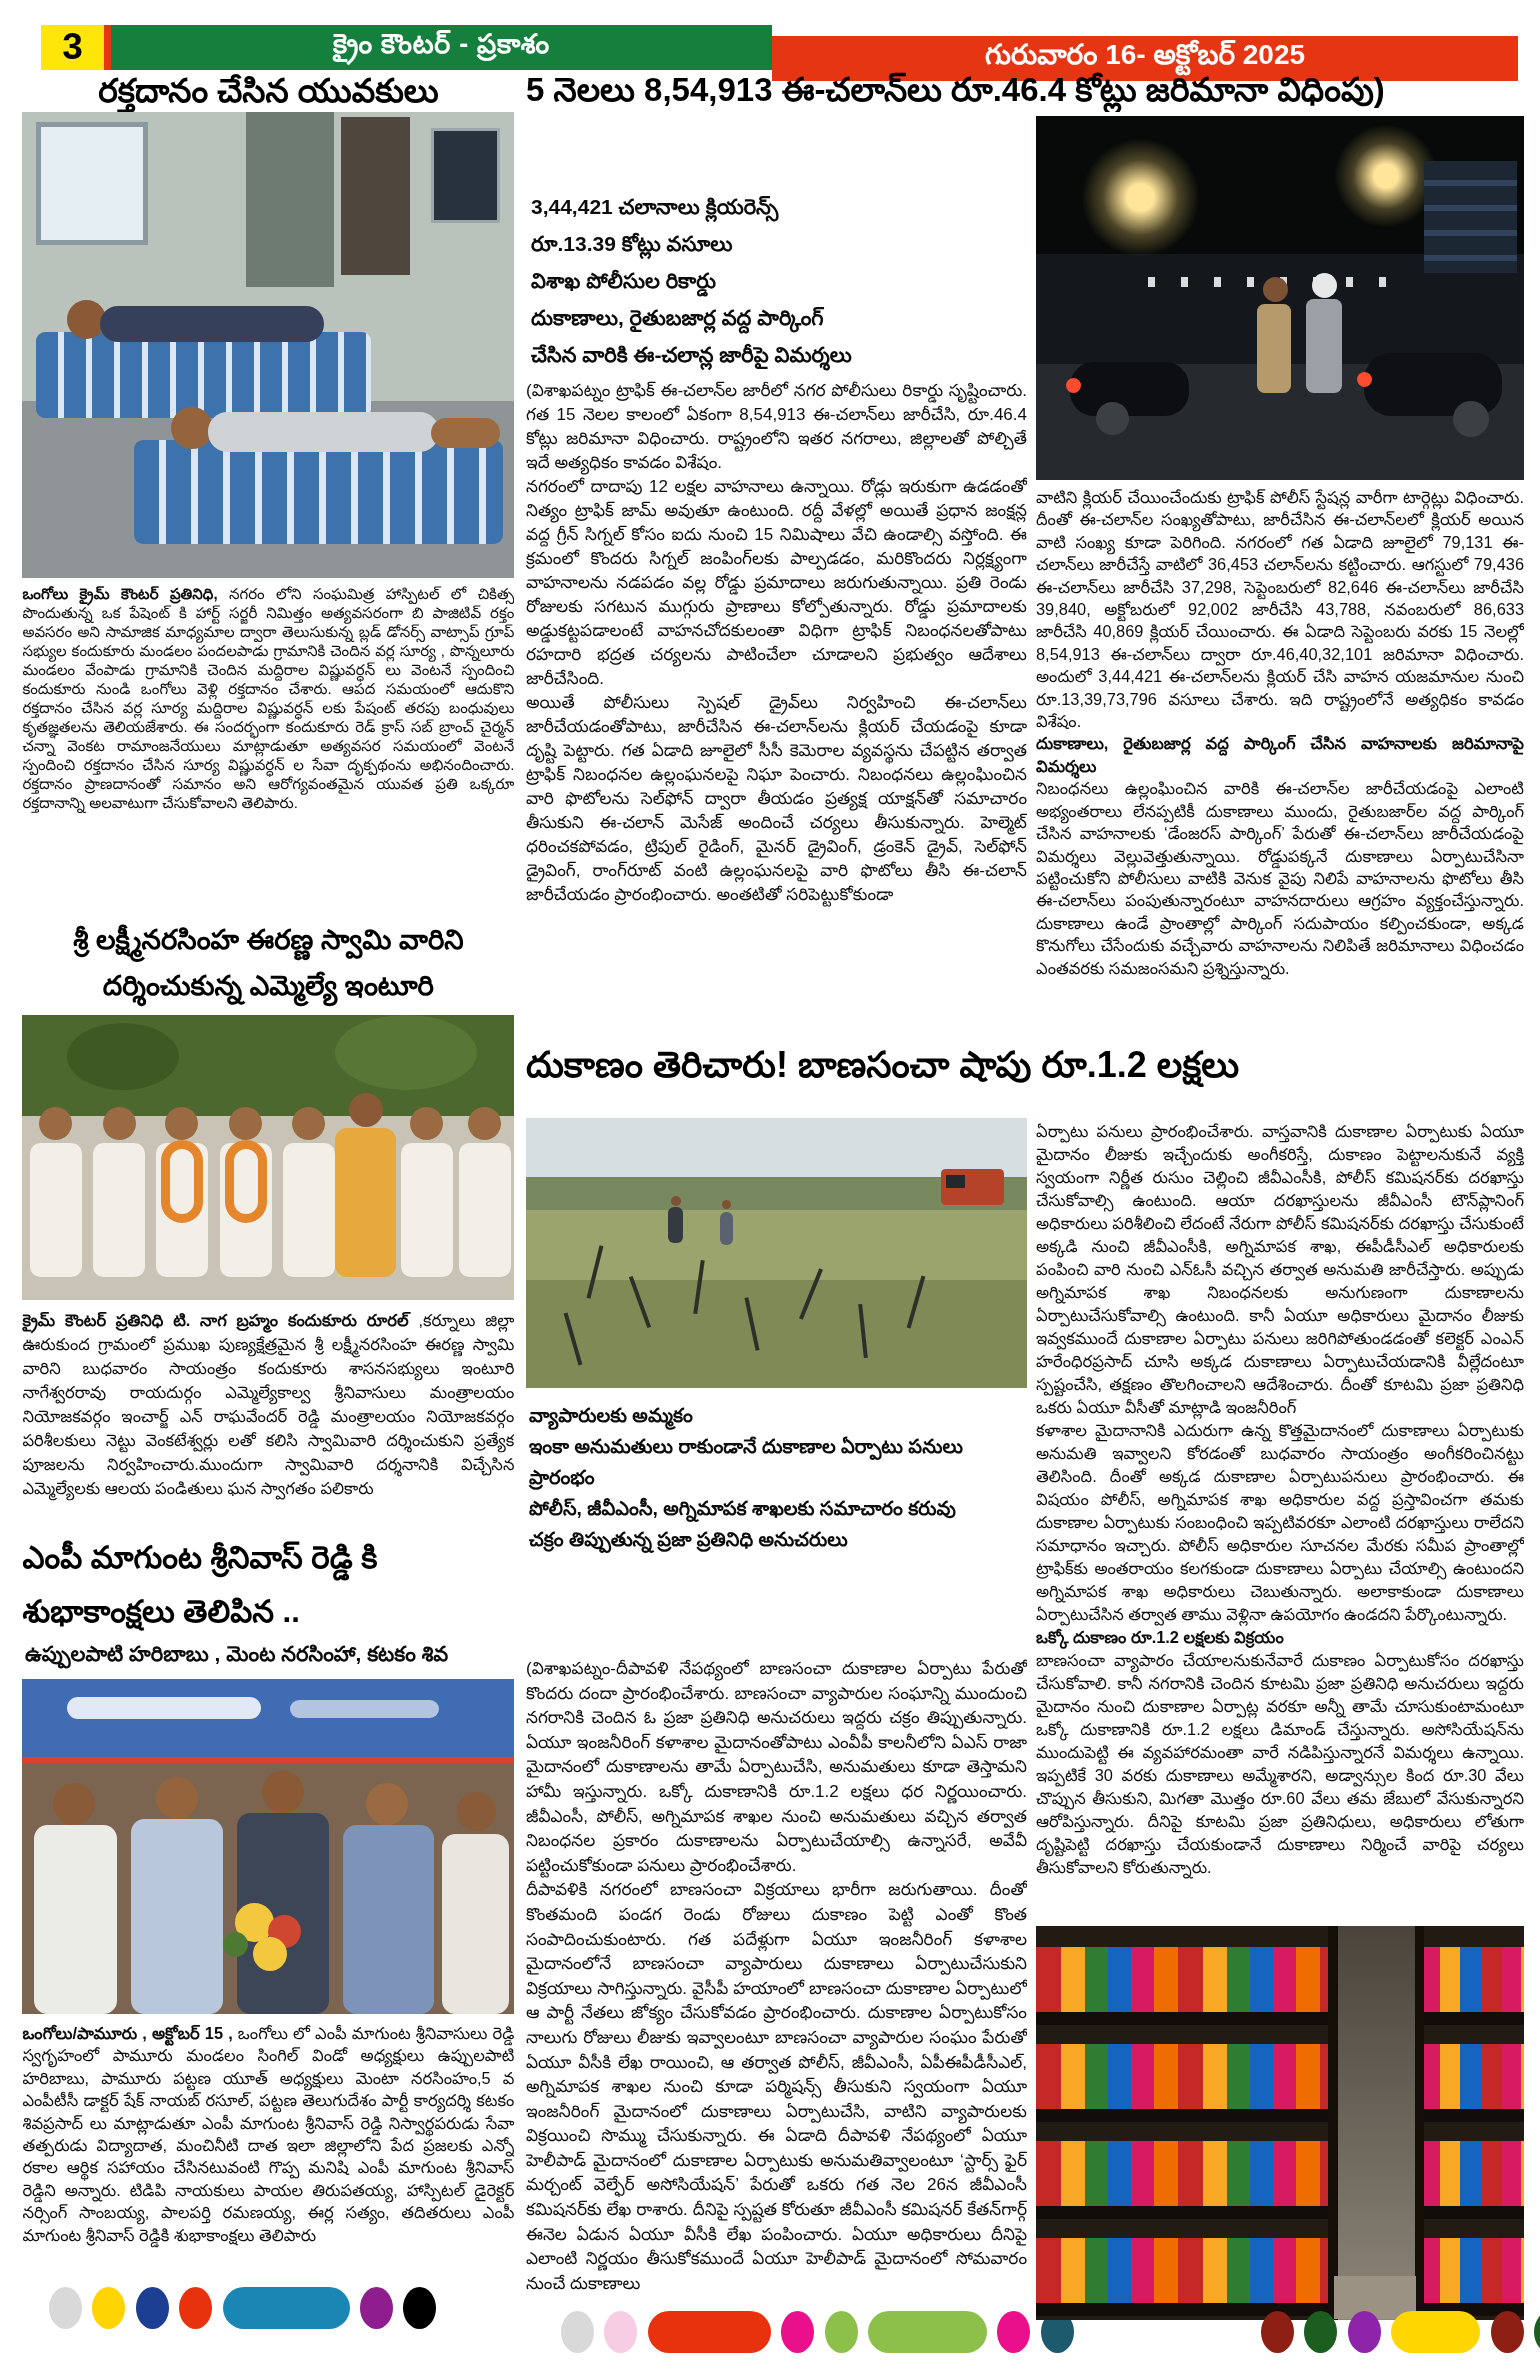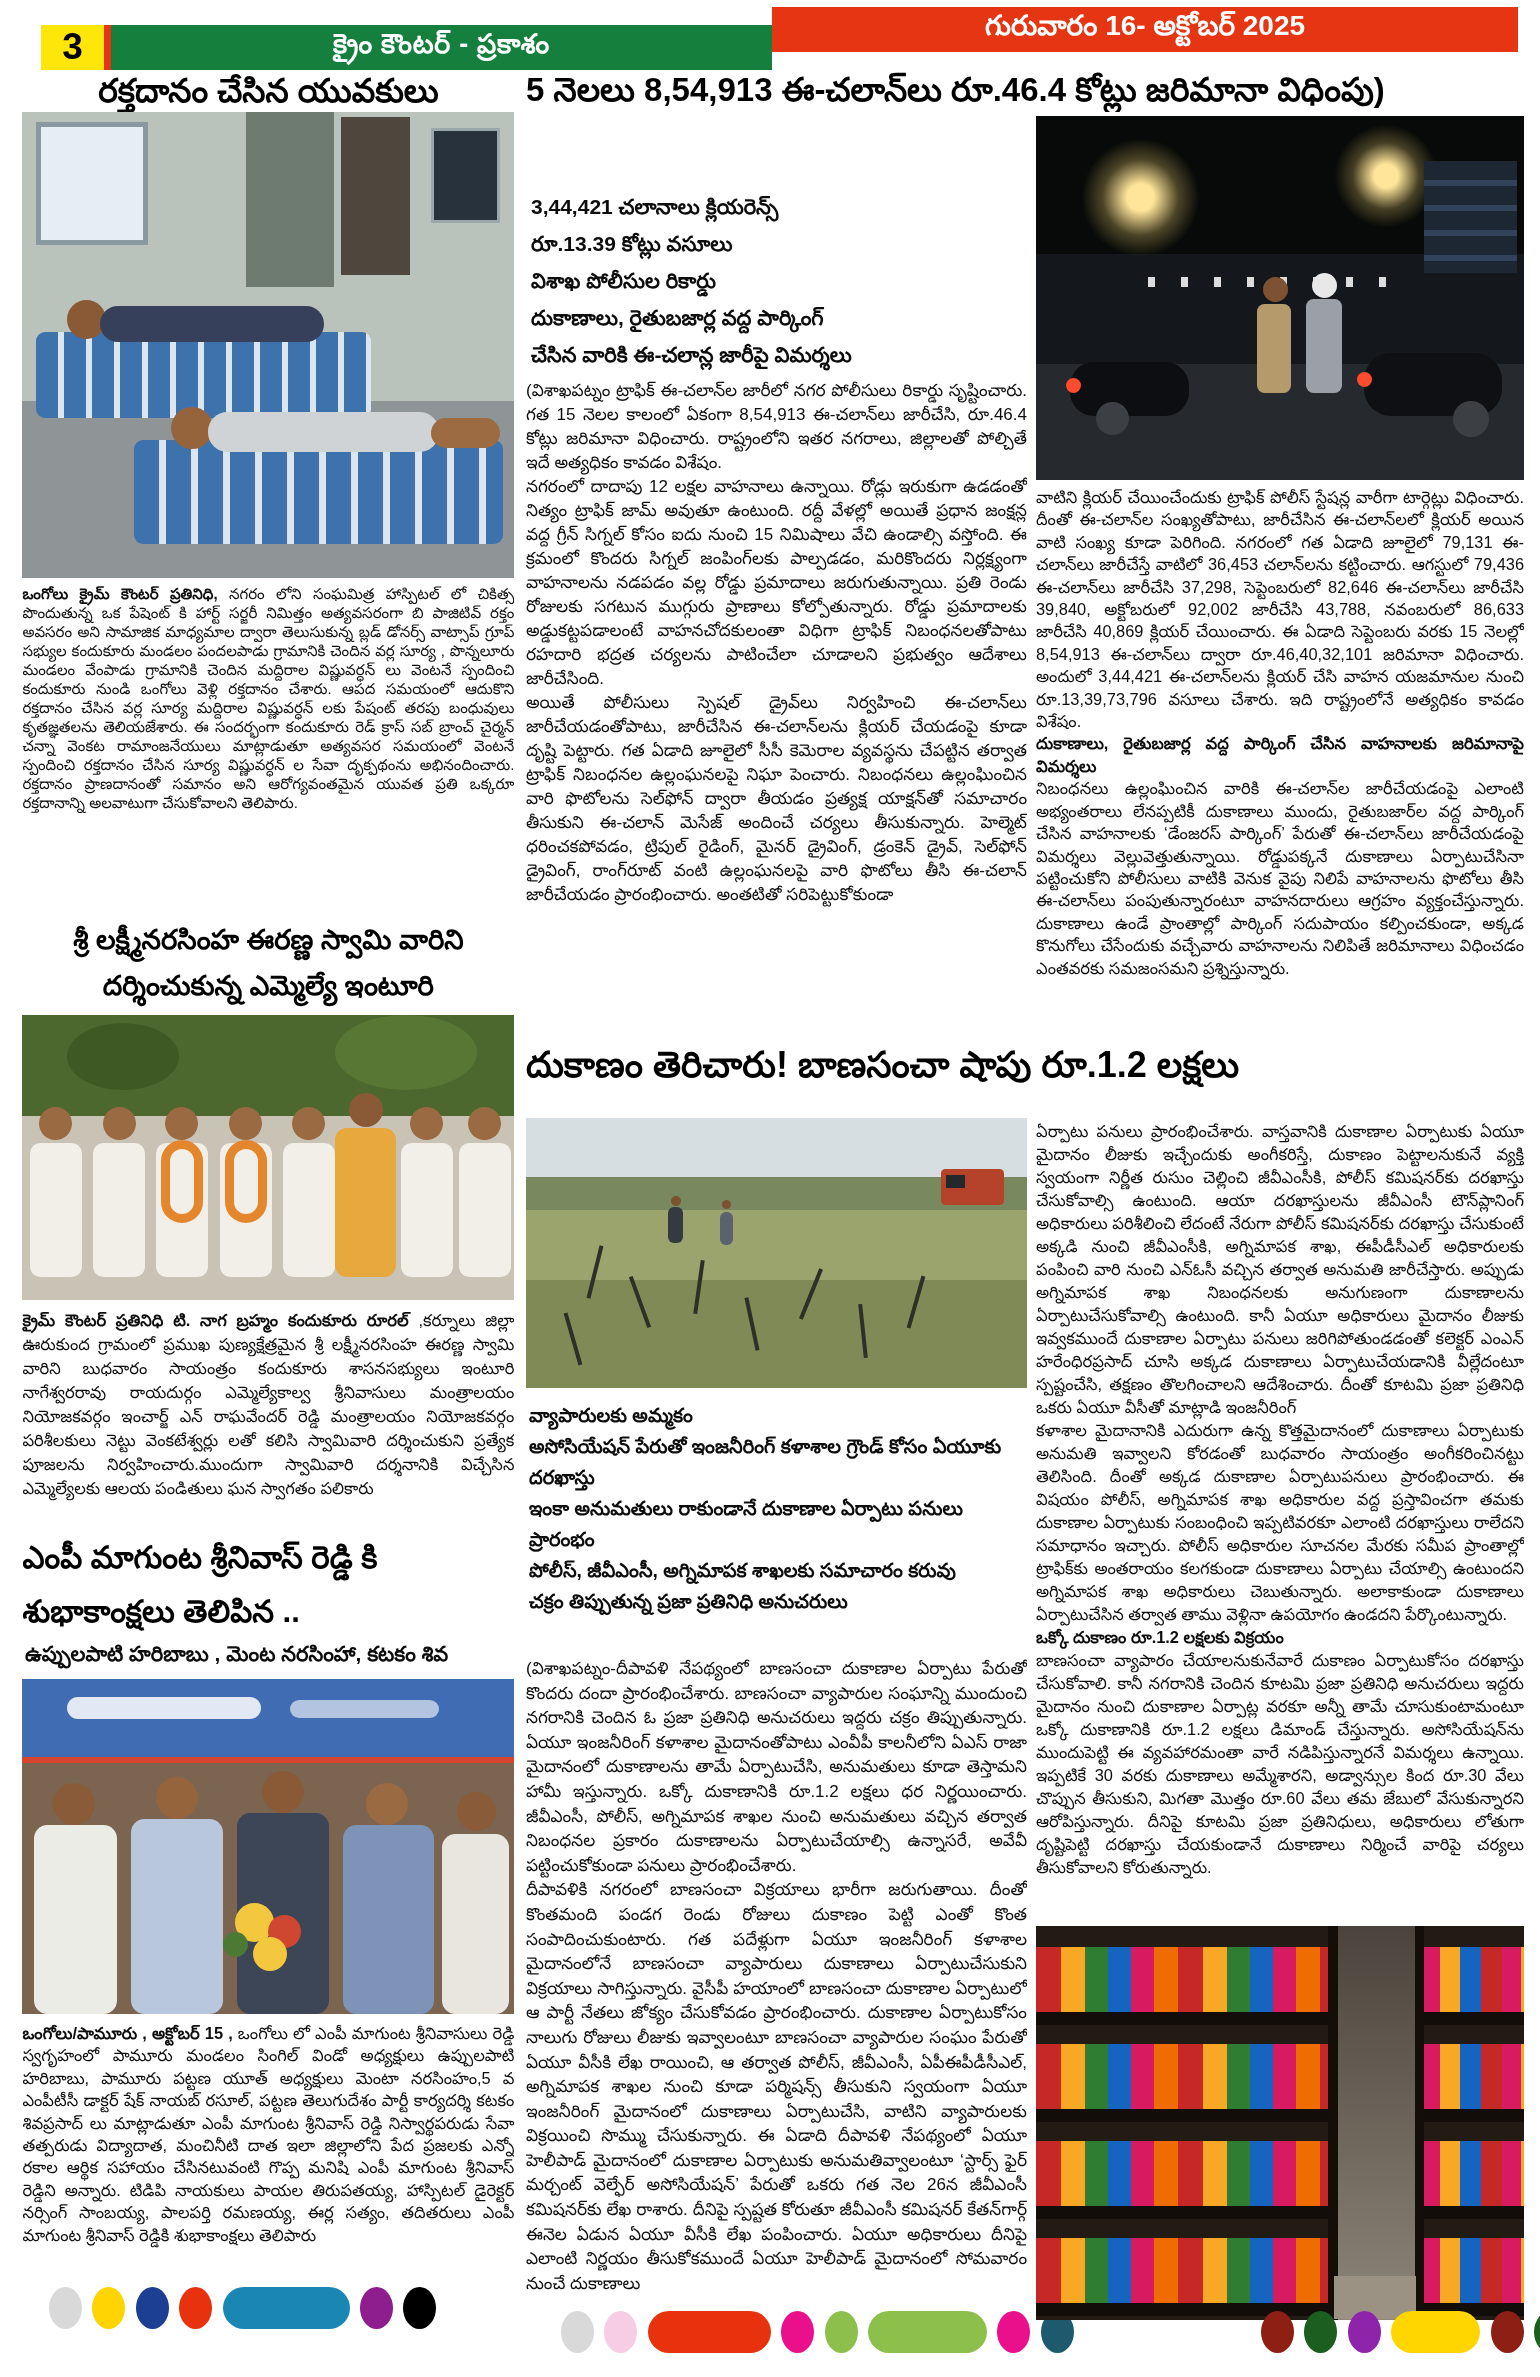--- a/index.html
+++ b/index.html
@@ -5,21 +5,21 @@
   *{box-sizing:border-box;margin:0;padding:0}
   html,body{width:1541px;height:2377px;background:#ffffff;overflow:hidden}
   body{position:relative;font-family:"Liberation Sans","DejaVu Sans",sans-serif;color:#0d0d0d}
   .abs{position:absolute}
   .center{display:flex;align-items:center;justify-content:center}
 
   
   #page-num{left:41px;top:24.6px;width:63px;height:45px;background:#ffe60a;color:#000;font-size:37px;font-weight:800}
   #red-strip{left:104px;top:24.6px;width:7.5px;height:45px;background:#e63513}
   #masthead{left:111px;top:24.6px;width:661px;height:45px;background:#15803d;color:#fff;font-size:27px;font-weight:700;letter-spacing:0.7px}
-  #dateband{left:772px;top:7px;width:746px;height:45px;background:#e63513;color:#fff;font-size:28px;font-weight:700}
+  #dateband{left:772px;top:36px;width:746px;height:45px;background:#e63513;color:#fff;font-size:28px;font-weight:700}
 
   
   .headline{font-weight:800;color:#000;line-height:1.3}
   #blood-headline{left:22.4px;top:70px;width:492px;text-align:center;font-size:33px;white-space:nowrap;overflow:hidden}
   #challan-headline{left:526px;top:69px;width:1008px;font-size:33px;white-space:nowrap;overflow:hidden}
   #temple-headline{left:22.4px;top:917px;width:492px;text-align:center;font-size:27.6px;line-height:46px}
   #mp-headline{left:22.4px;top:1531px;width:492px;font-size:31px;line-height:54px}
   #mp-subhead{left:25px;top:1642px;width:489px;font-size:21px;font-weight:800}
   #shop-headline{left:526px;top:1042px;width:1008px;font-size:36px;white-space:nowrap;overflow:hidden}
 
@@ -263,21 +263,20 @@
   <div class="fp-stick fp-s7"></div>
   <div class="fp-stick fp-s8"></div>
   <div class="fp-man1"></div>
   <div class="fp-man1h"></div>
   <div class="fp-man2"></div>
   <div class="fp-man2h"></div>
 </div>
 
 <div class="abs" id="shop-subheads">
     <div class="shop-subhead">వ్యాపారులకు అమ్మకం</div>
-    <div class="shop-subhead">అసోసియేషన్ పేరుతో ఇంజనీరింగ్ కళాశాల గ్రౌండ్ కోసం ఏయూకు దరఖాస్తు</div>
     <div class="shop-subhead">ఇంకా అనుమతులు రాకుండానే దుకాణాల ఏర్పాటు పనులు ప్రారంభం</div>
     <div class="shop-subhead">పోలీస్, జీవీఎంసీ, అగ్నిమాపక శాఖలకు సమాచారం కరువు</div>
     <div class="shop-subhead">చక్రం తిప్పుతున్న ప్రజా ప్రతినిధి అనుచరులు</div>
   </div>
 <div class="abs bodyblock" id="shop-col1">
     <div class="para">(విశాఖపట్నం-దీపావళి నేపథ్యంలో బాణసంచా దుకాణాల ఏర్పాటు పేరుతో కొందరు దందా ప్రారంభించేశారు. బాణసంచా వ్యాపారుల సంఘాన్ని ముందుంచి నగరానికి చెందిన ఓ ప్రజా ప్రతినిధి అనుచరులు ఇద్దరు చక్రం తిప్పుతున్నారు. ఏయూ ఇంజనీరింగ్ కళాశాల మైదానంతోపాటు ఎంవీపీ కాలనీలోని ఏఎస్ రాజా మైదానంలో దుకాణాలను తామే ఏర్పాటుచేసి, అనుమతులు కూడా తెస్తామని హామీ ఇస్తున్నారు. ఒక్కో దుకాణానికి రూ.1.2 లక్షలు ధర నిర్ణయించారు. జీవీఎంసీ, పోలీస్, అగ్నిమాపక శాఖల నుంచి అనుమతులు వచ్చిన తర్వాత నిబంధనల ప్రకారం దుకాణాలను ఏర్పాటుచేయాల్సి ఉన్నాసరే, అవేవీ పట్టించుకోకుండా పనులు ప్రారంభించేశారు.</div>
     <div class="para">దీపావళికి నగరంలో బాణసంచా విక్రయాలు భారీగా జరుగుతాయి. దీంతో కొంతమంది పండగ రెండు రోజులు దుకాణం పెట్టి ఎంతో కొంత సంపాదించుకుంటారు. గత పదేళ్లుగా ఏయూ ఇంజనీరింగ్ కళాశాల మైదానంలోనే బాణసంచా వ్యాపారులు దుకాణాలు ఏర్పాటుచేసుకుని విక్రయాలు సాగిస్తున్నారు. వైసీపీ హయాంలో బాణసంచా దుకాణాల ఏర్పాటులో ఆ పార్టీ నేతలు జోక్యం చేసుకోవడం ప్రారంభించారు. దుకాణాల ఏర్పాటుకోసం నాలుగు రోజులు లీజుకు ఇవ్వాలంటూ బాణసంచా వ్యాపారుల సంఘం పేరుతో ఏయూ వీసీకి లేఖ రాయించి, ఆ తర్వాత పోలీస్, జీవీఎంసీ, ఏపీఈపీడీసీఎల్, అగ్నిమాపక శాఖల నుంచి కూడా పర్మిషన్స్ తీసుకుని స్వయంగా ఏయూ ఇంజనీరింగ్ మైదానంలో దుకాణాలు ఏర్పాటుచేసి, వాటిని వ్యాపారులకు విక్రయించి సొమ్ము చేసుకున్నారు. ఈ ఏడాది దీపావళి నేపథ్యంలో ఏయూ హెలీపాడ్ మైదానంలో దుకాణాల ఏర్పాటుకు అనుమతివ్వాలంటూ ‘స్టార్స్ ఫైర్ మర్చంట్ వెల్ఫేర్ అసోసియేషన్’ పేరుతో ఒకరు గత నెల 26న జీవీఎంసీ కమిషనర్‌కు లేఖ రాశారు. దీనిపై స్పష్టత కోరుతూ జీవీఎంసీ కమిషనర్ కేతన్‌గార్గ్ ఈనెల ఏడున ఏయూ వీసీకి లేఖ పంపించారు. ఏయూ అధికారులు దీనిపై ఎలాంటి నిర్ణయం తీసుకోకముందే ఏయూ హెలీపాడ్ మైదానంలో సోమవారం నుంచే దుకాణాలు</div>
   </div>
 
 <div class="abs dots" id="mid-dots">

